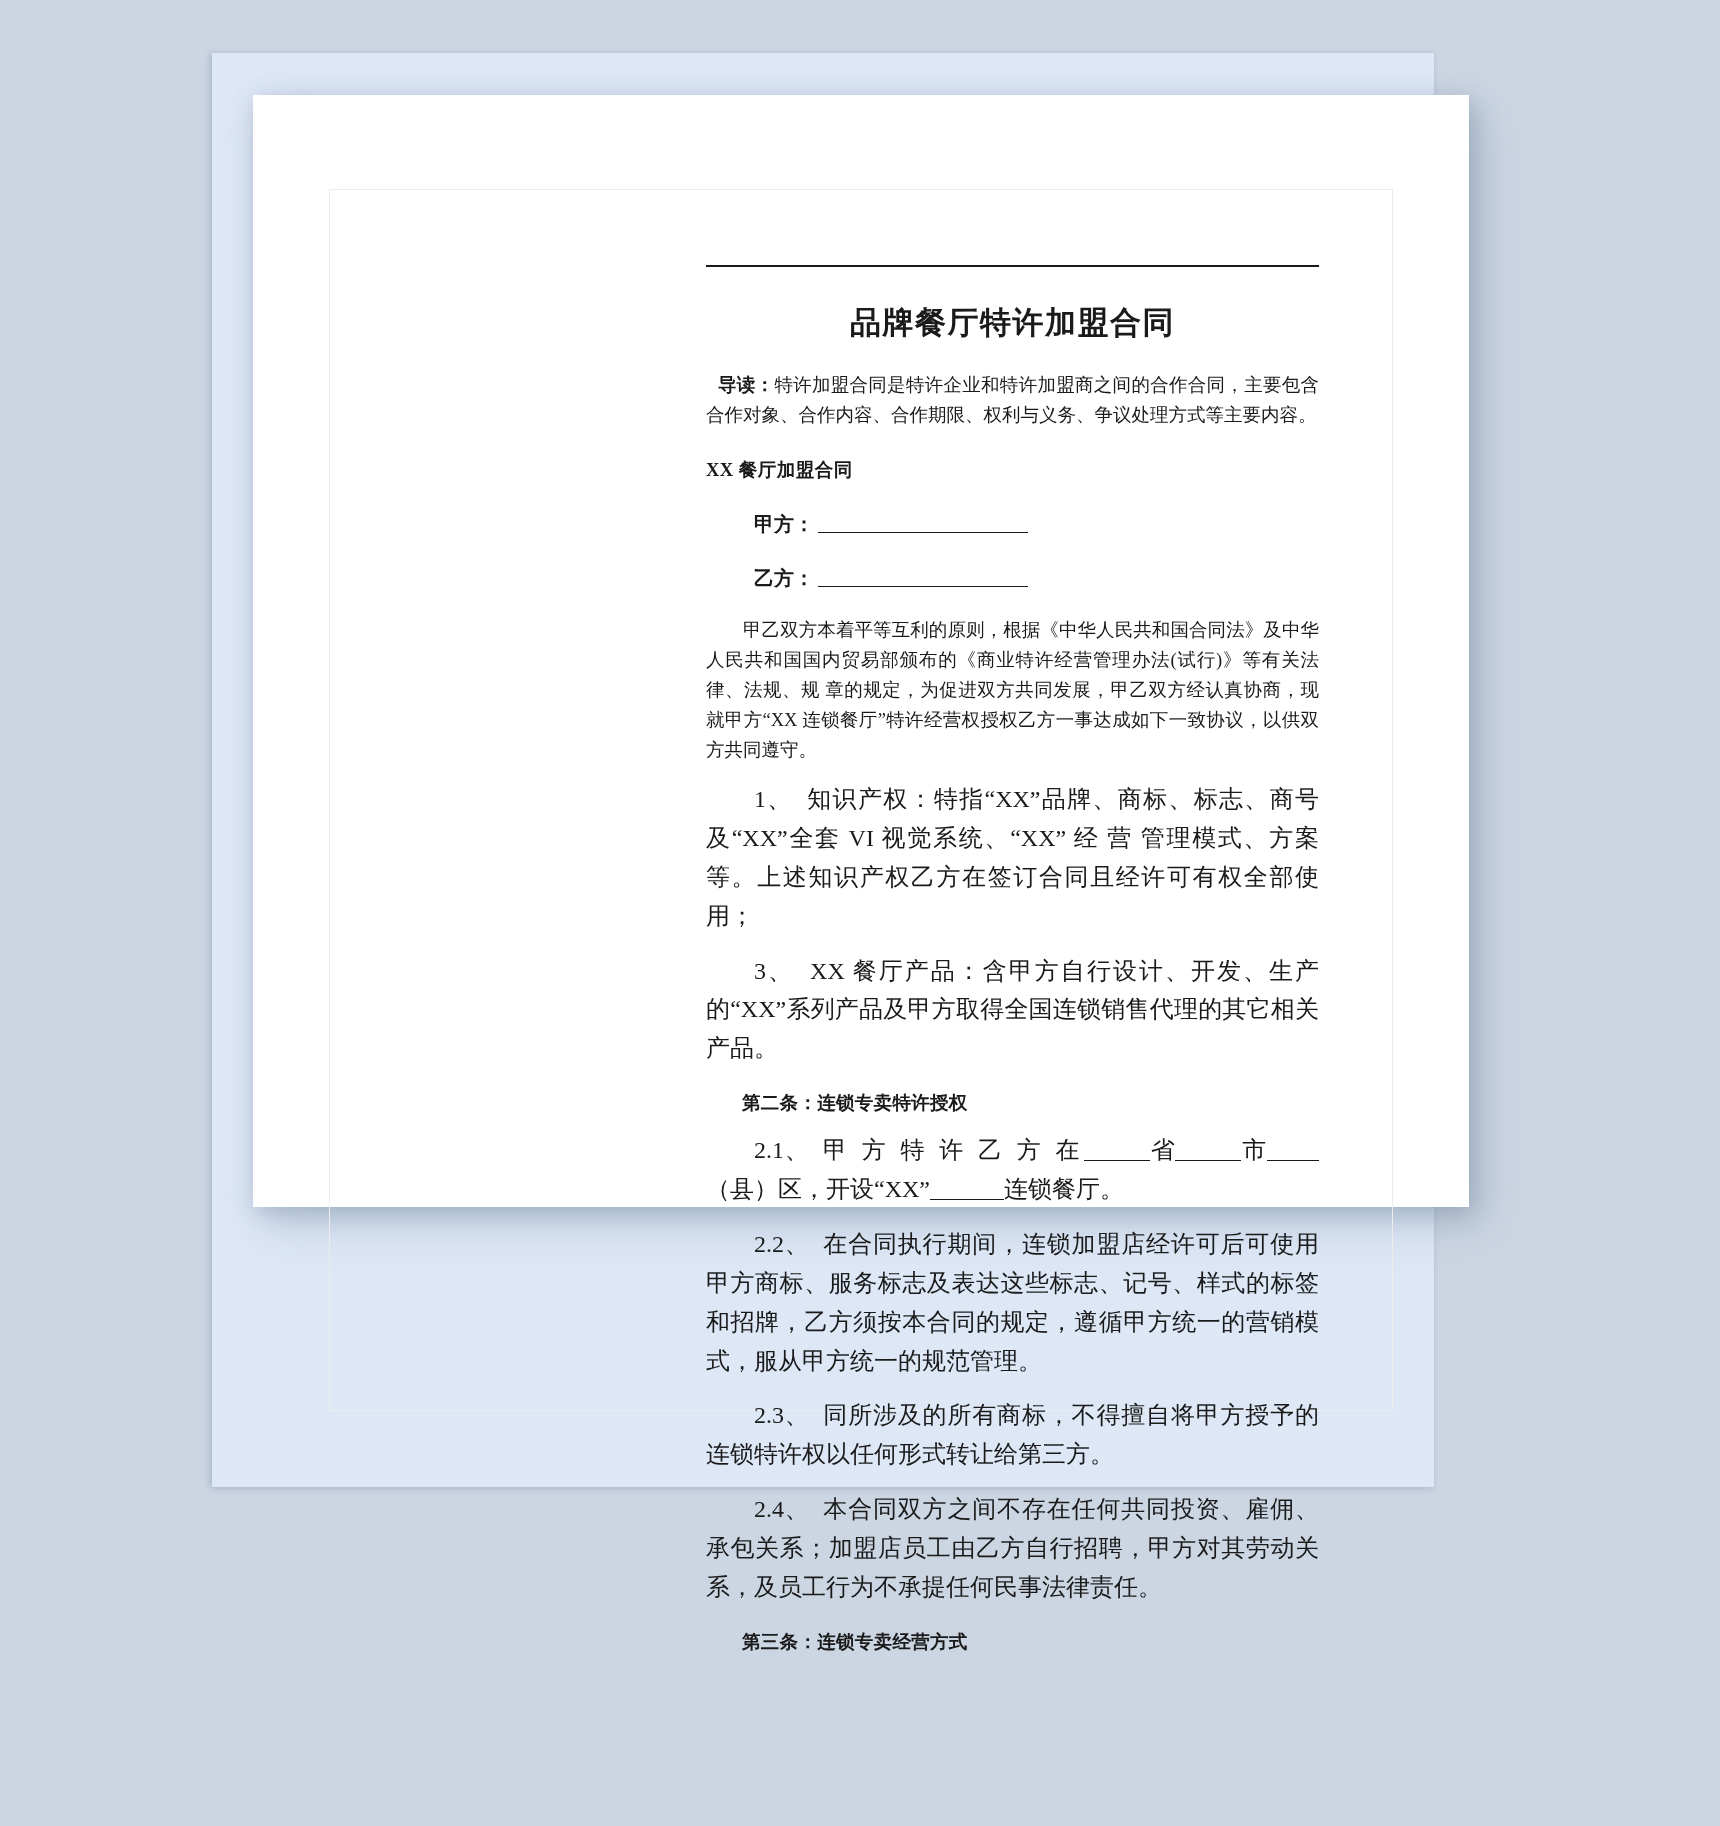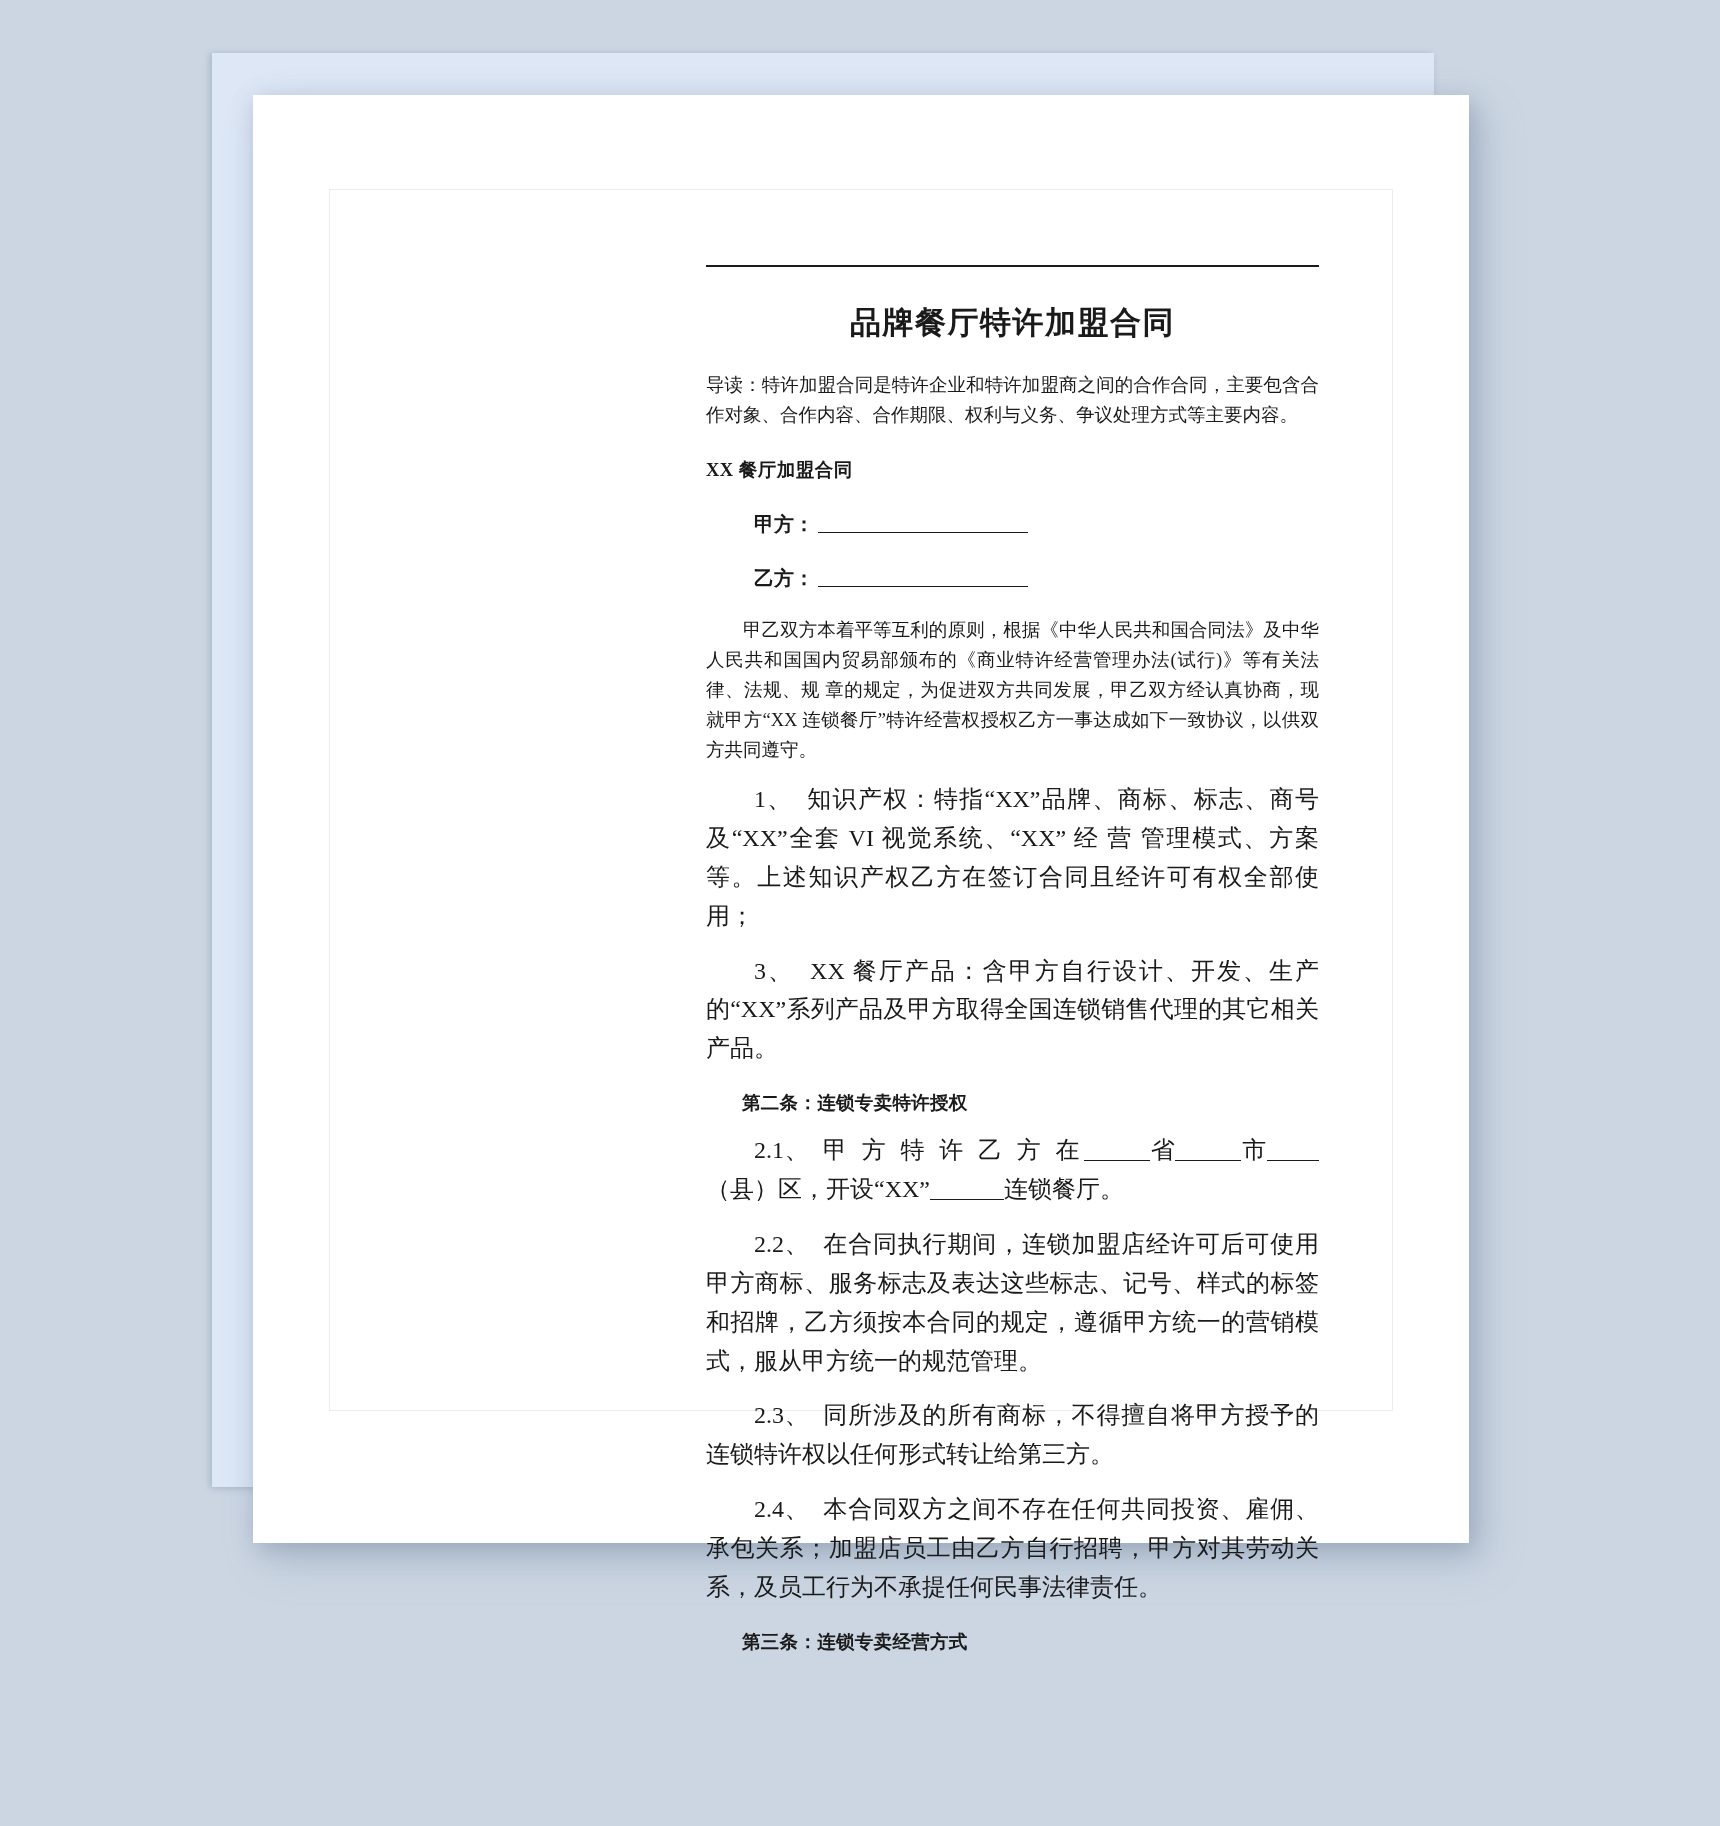--- a/index.html
+++ b/index.html
@@ -30,21 +30,21 @@
     background: #dde7f6;
     box-shadow: -3px 0 6px rgba(120,140,165,0.28),
                  0 3px 6px rgba(120,140,165,0.18);
   }
 
   .front-sheet {
     position: absolute;
     left: 253px;
     top: 95px;
     width: 1216px;
-    height: 1448px;
+    height: 1112px;
     background: #ffffff;
     box-shadow: 4px 6px 22px rgba(110,130,155,0.40),
                 14px 18px 40px rgba(110,130,155,0.26);
   }
 
   
   .page-frame {
     position: absolute;
     left: 76px;
     top: 94px;
@@ -85,21 +85,22 @@
 
   .para {
     font-size: 18.5px;
     line-height: 1.62;
     text-align: justify;
     text-justify: inter-ideograph;
     margin-bottom: 14px;
   }
 
   .lead strong {
-    font-weight: normal;
+    font-weight: bold;
+    margin-left: 12px;
   }
 
   .subtitle {
     font-size: 18.5px;
     font-weight: bold;
     text-align: left;
     margin: 26px 0 26px 0;
     letter-spacing: 0.5px;
   }
 

